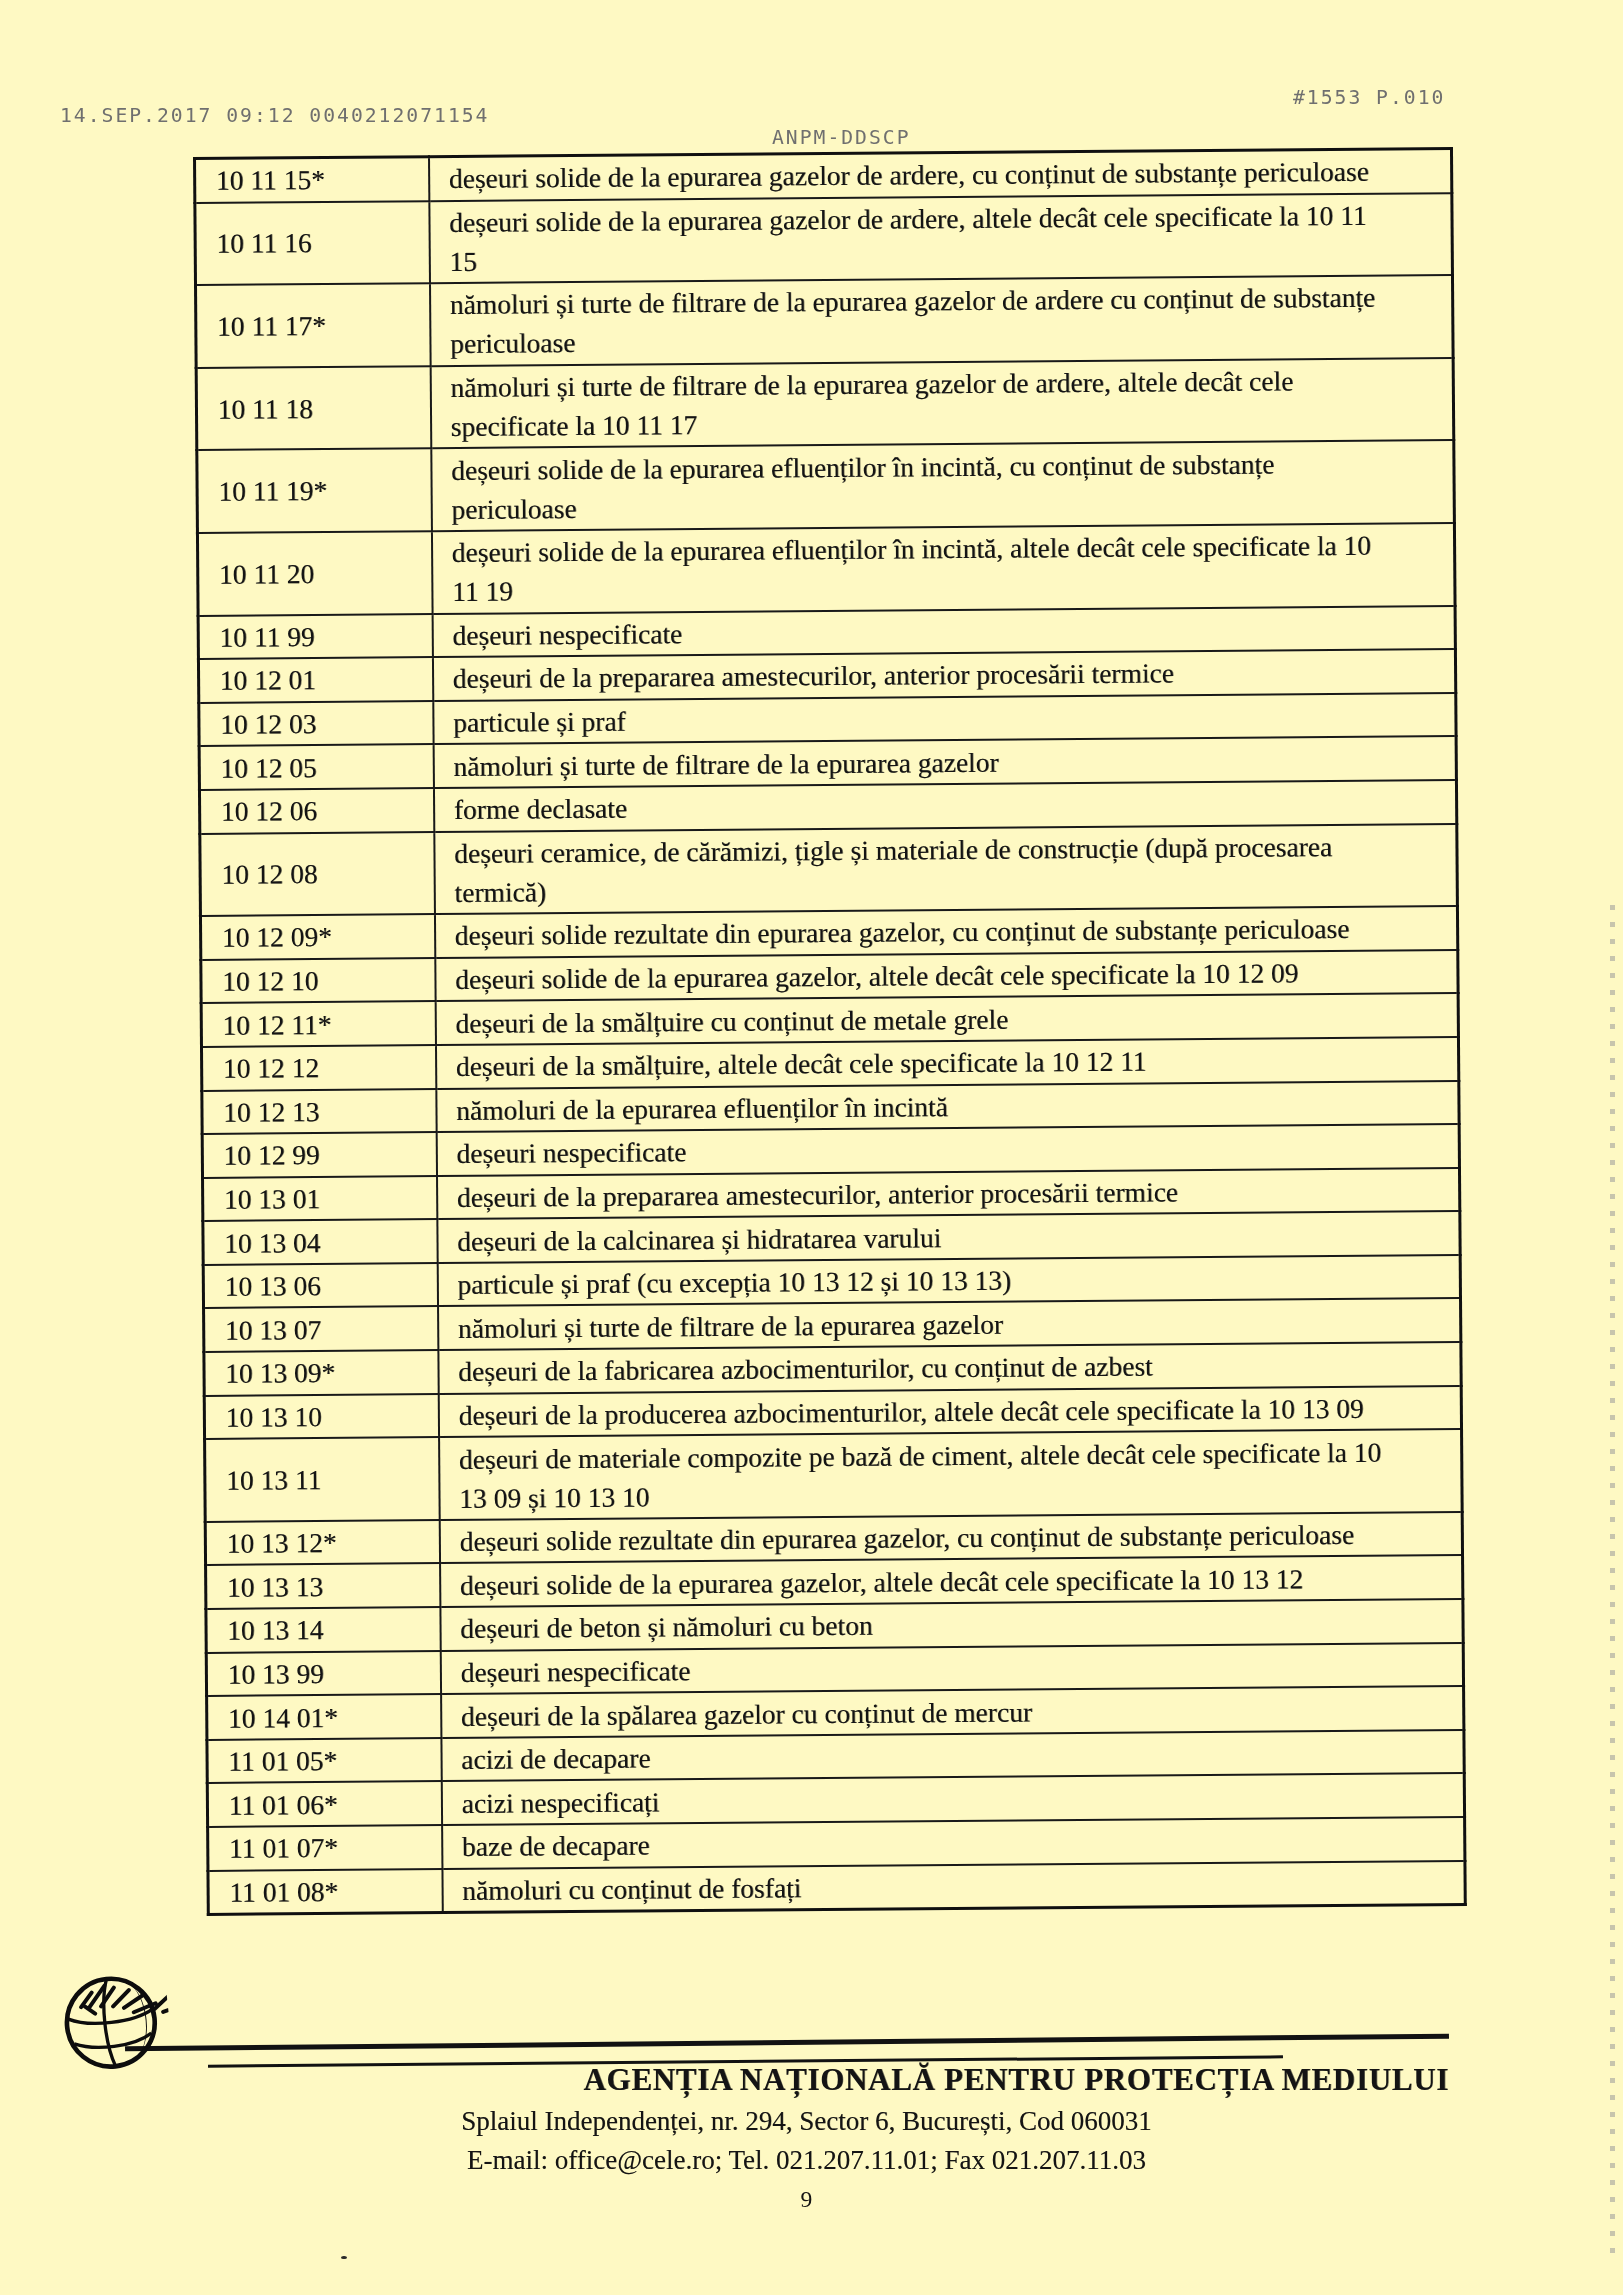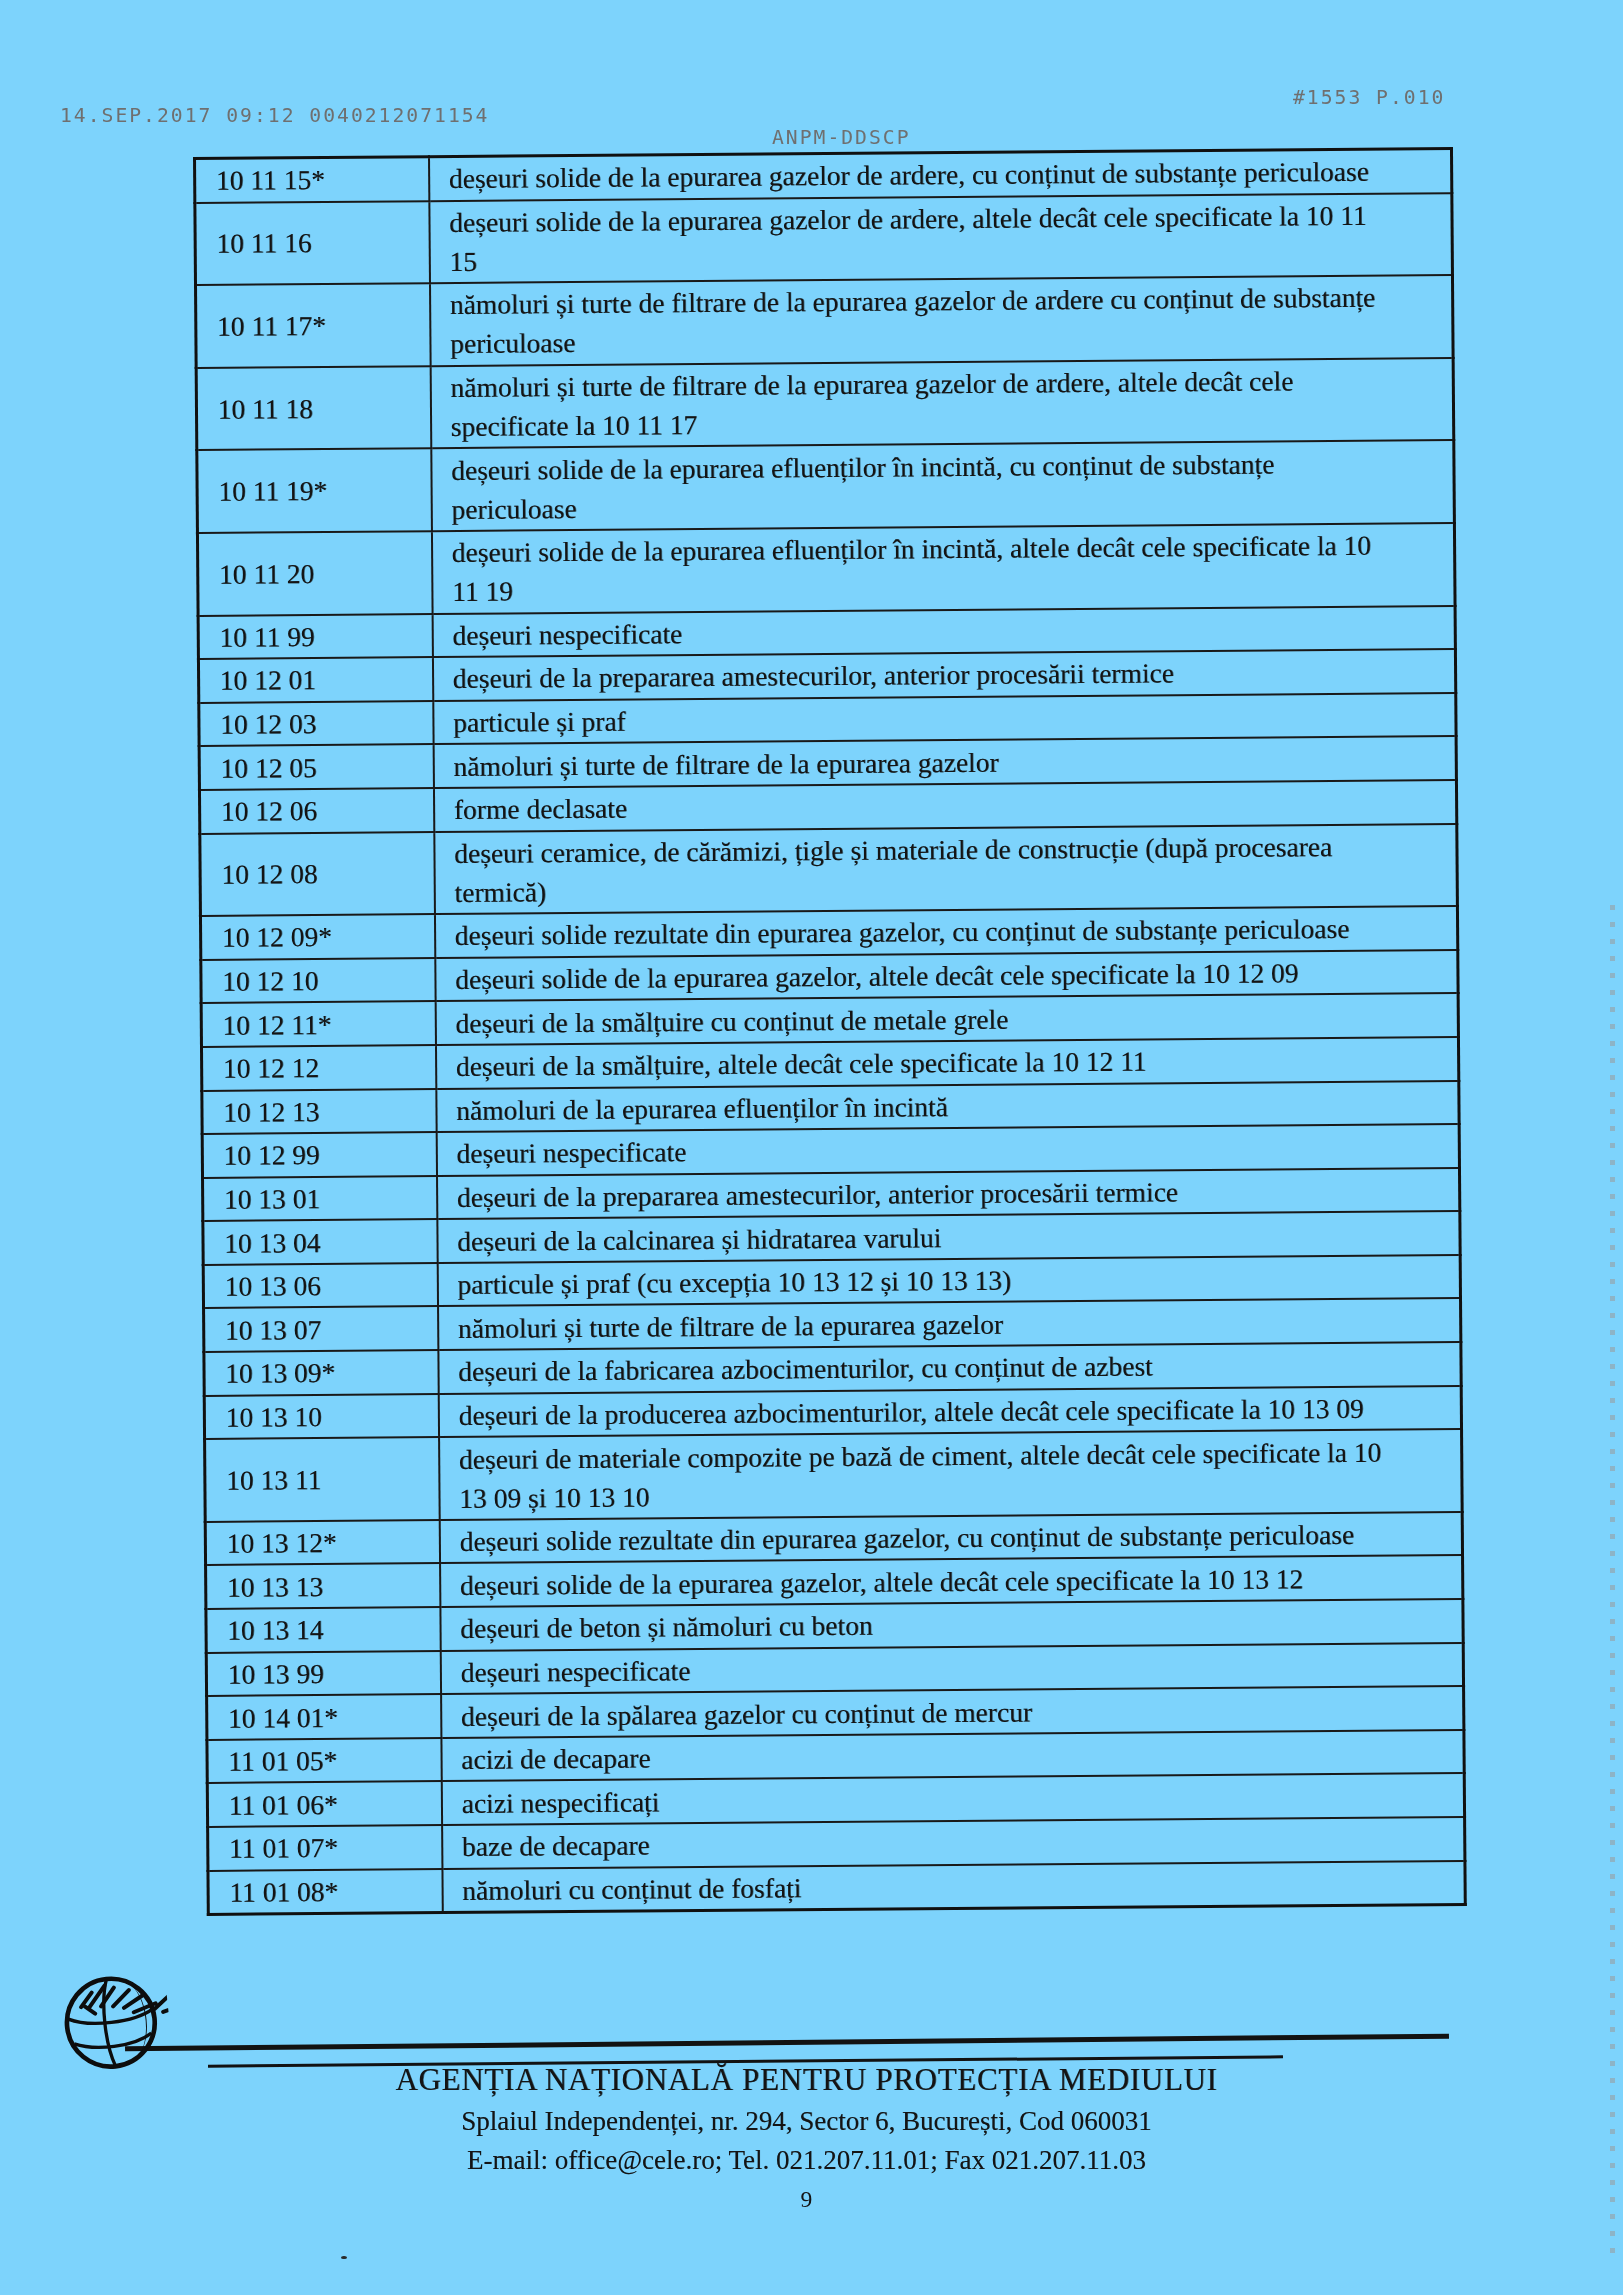--- a/index.html
+++ b/index.html
@@ -1,19 +1,19 @@
 <!DOCTYPE html>
 <html style="font-size:10.5px"><head>
 <meta charset="utf-8">
 <style>
   html,body{margin:0;padding:0;background:#ffffff;}
   .page{
     position:relative;
     width:1624px;height:2295px;
-    background:#7dd3fc;
+    background:#fef9c3;
     overflow:hidden;
     font-family:"Liberation Serif","DejaVu Serif",serif;
     color:#141414;
   }
   
   .fax{
     position:absolute;
     font-family:"DejaVu Sans Mono","Liberation Mono",monospace;
     font-size:19.7px;
     color:#6f6f6f;
@@ -60,22 +60,23 @@
     opacity:.55;
   }
   .speck{position:absolute;left:341px;top:2256px;width:5.9px;height:3.3px;background:#2a2a2a;border-radius:50%;}
 
   
   .footer{
     position:absolute;left:164px;top:2062px;width:1285px;
     text-align:center;
   }
   .footer-org{
-    font-size:31px;font-weight:normal;letter-spacing:0.7px;
+    font-size:31px;font-weight:bold;letter-spacing:0.7px;
     text-shadow:0.7px 0 0 rgba(0,0,0,0.5);
+    text-align:right;
   }
   .footer-line{font-size:27px;margin-top:7.9px;text-shadow:0.3px 0 0 rgba(0,0,0,0.4);}
   .footer-page{font-size:23.6px;margin-top:10.5px;}
 
   
   .logo{
     position:absolute;left:56px;top:1961px;width:113px;height:117px;
     transform:rotate(-6deg);
   }
 </style>

